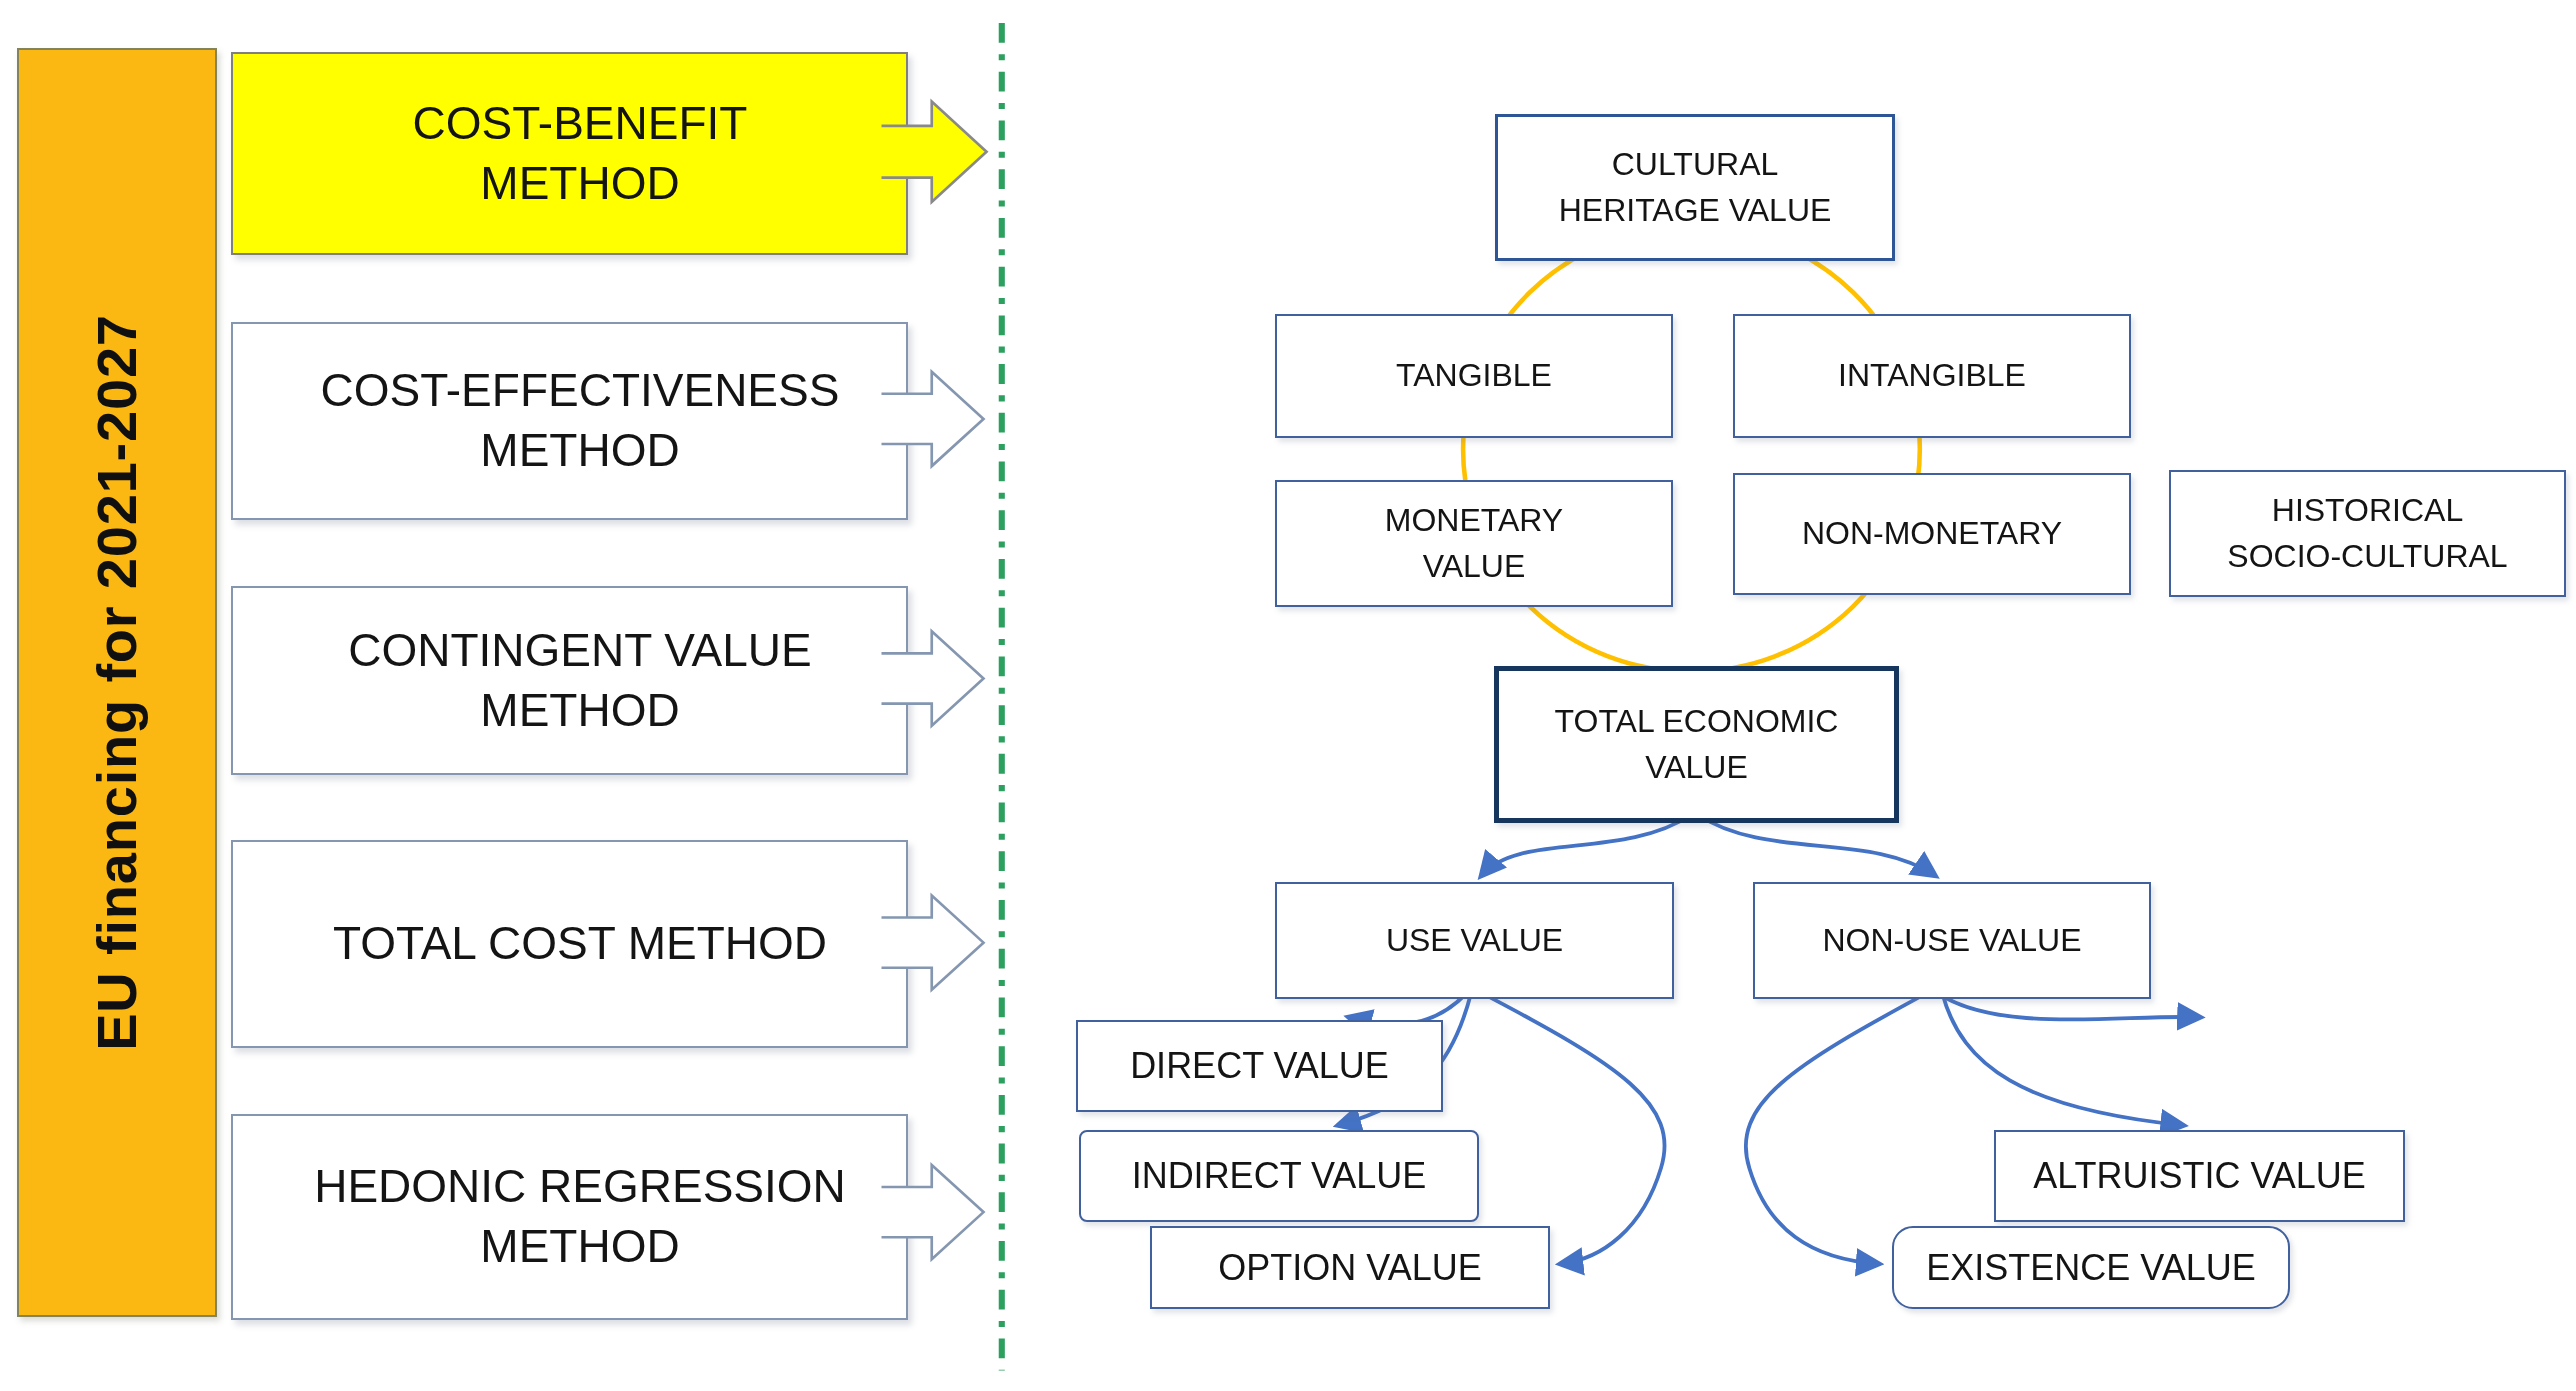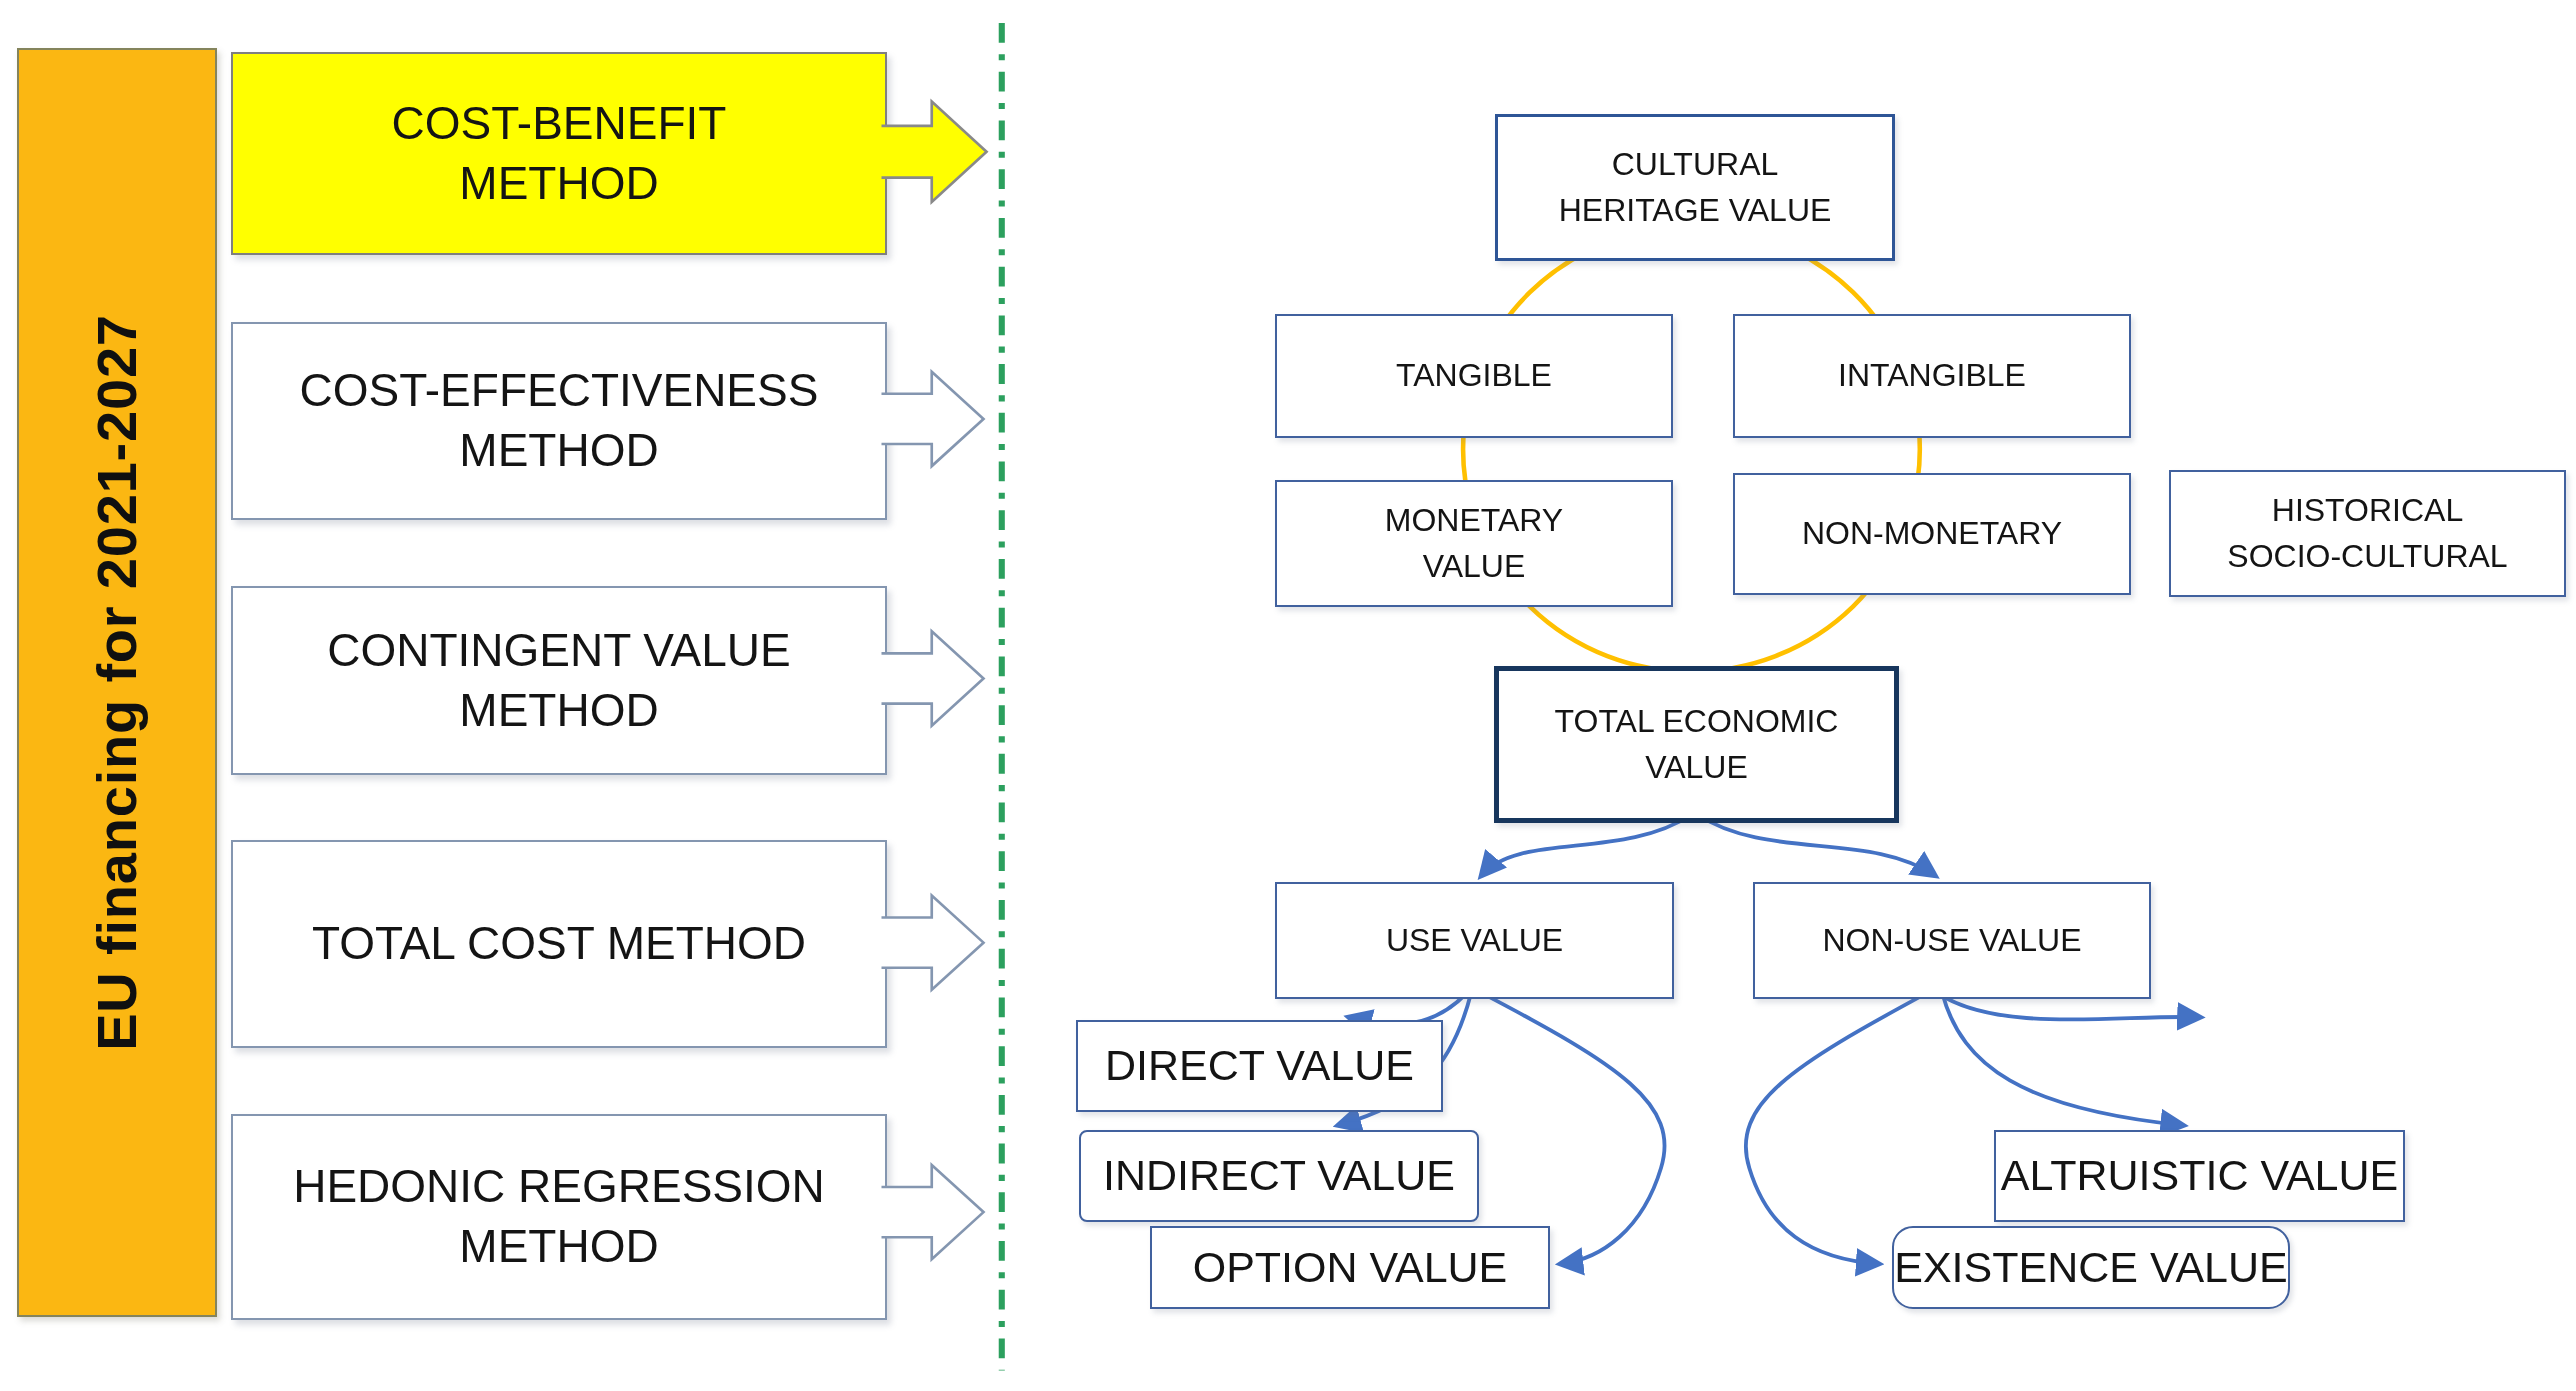--- a/index.html
+++ b/index.html
@@ -31,35 +31,36 @@
     transform:rotate(-90deg);white-space:nowrap;
     font-size:56px;font-weight:bold;color:#101010;letter-spacing:0.8px;
   }
   
   .method{
     position:absolute;left:231px;width:652px;
     background:#ffffff;border:2.3px solid var(--box-border);
     display:flex;align-items:center;justify-content:center;text-align:center;
     font-size:46px;line-height:1.3;white-space:pre-line;
     box-shadow:3.8px 4.6px 6px rgba(100,110,130,0.22);
+    padding-left:21px;
   }
   .method.highlight{background:var(--highlight-bg);border-color:#7F7F7F;}
   .m1{top:52px;height:199px;}
   .m2{top:322px;height:194px;}
   .m3{top:586px;height:185px;}
   .m4{top:840px;height:204px;}
   .m5{top:1114px;height:202px;}
   
   .node{
     position:absolute;background:#ffffff;border:2.3px solid var(--node-border);
     display:flex;align-items:center;justify-content:center;text-align:center;
     font-size:32px;line-height:1.42;white-space:pre-line;
     box-shadow:3px 3.8px 5.3px rgba(110,120,140,0.20);
   }
-  .node.small{font-size:43px;}
+  .node.small{font-size:36px;}
   .node.root{border:3.8px solid var(--root-border);}
   .node.tev{border:5.3px solid var(--tev-border);}
   .n-cultural{left:1495px;top:114px;width:394px;height:141px;}
   .n-tangible{left:1275px;top:314px;width:394px;height:120px;}
   .n-intangible{left:1733px;top:314px;width:394px;height:120px;}
   .n-monetary{left:1275px;top:480px;width:394px;height:123px;}
   .n-nonmonetary{left:1733px;top:473px;width:394px;height:118px;}
   .n-historical{left:2169px;top:470px;width:393px;height:123px;}
   .n-tev{left:1494px;top:666px;width:395px;height:147px;}
   .n-use{left:1275px;top:882px;width:395px;height:113px;}

